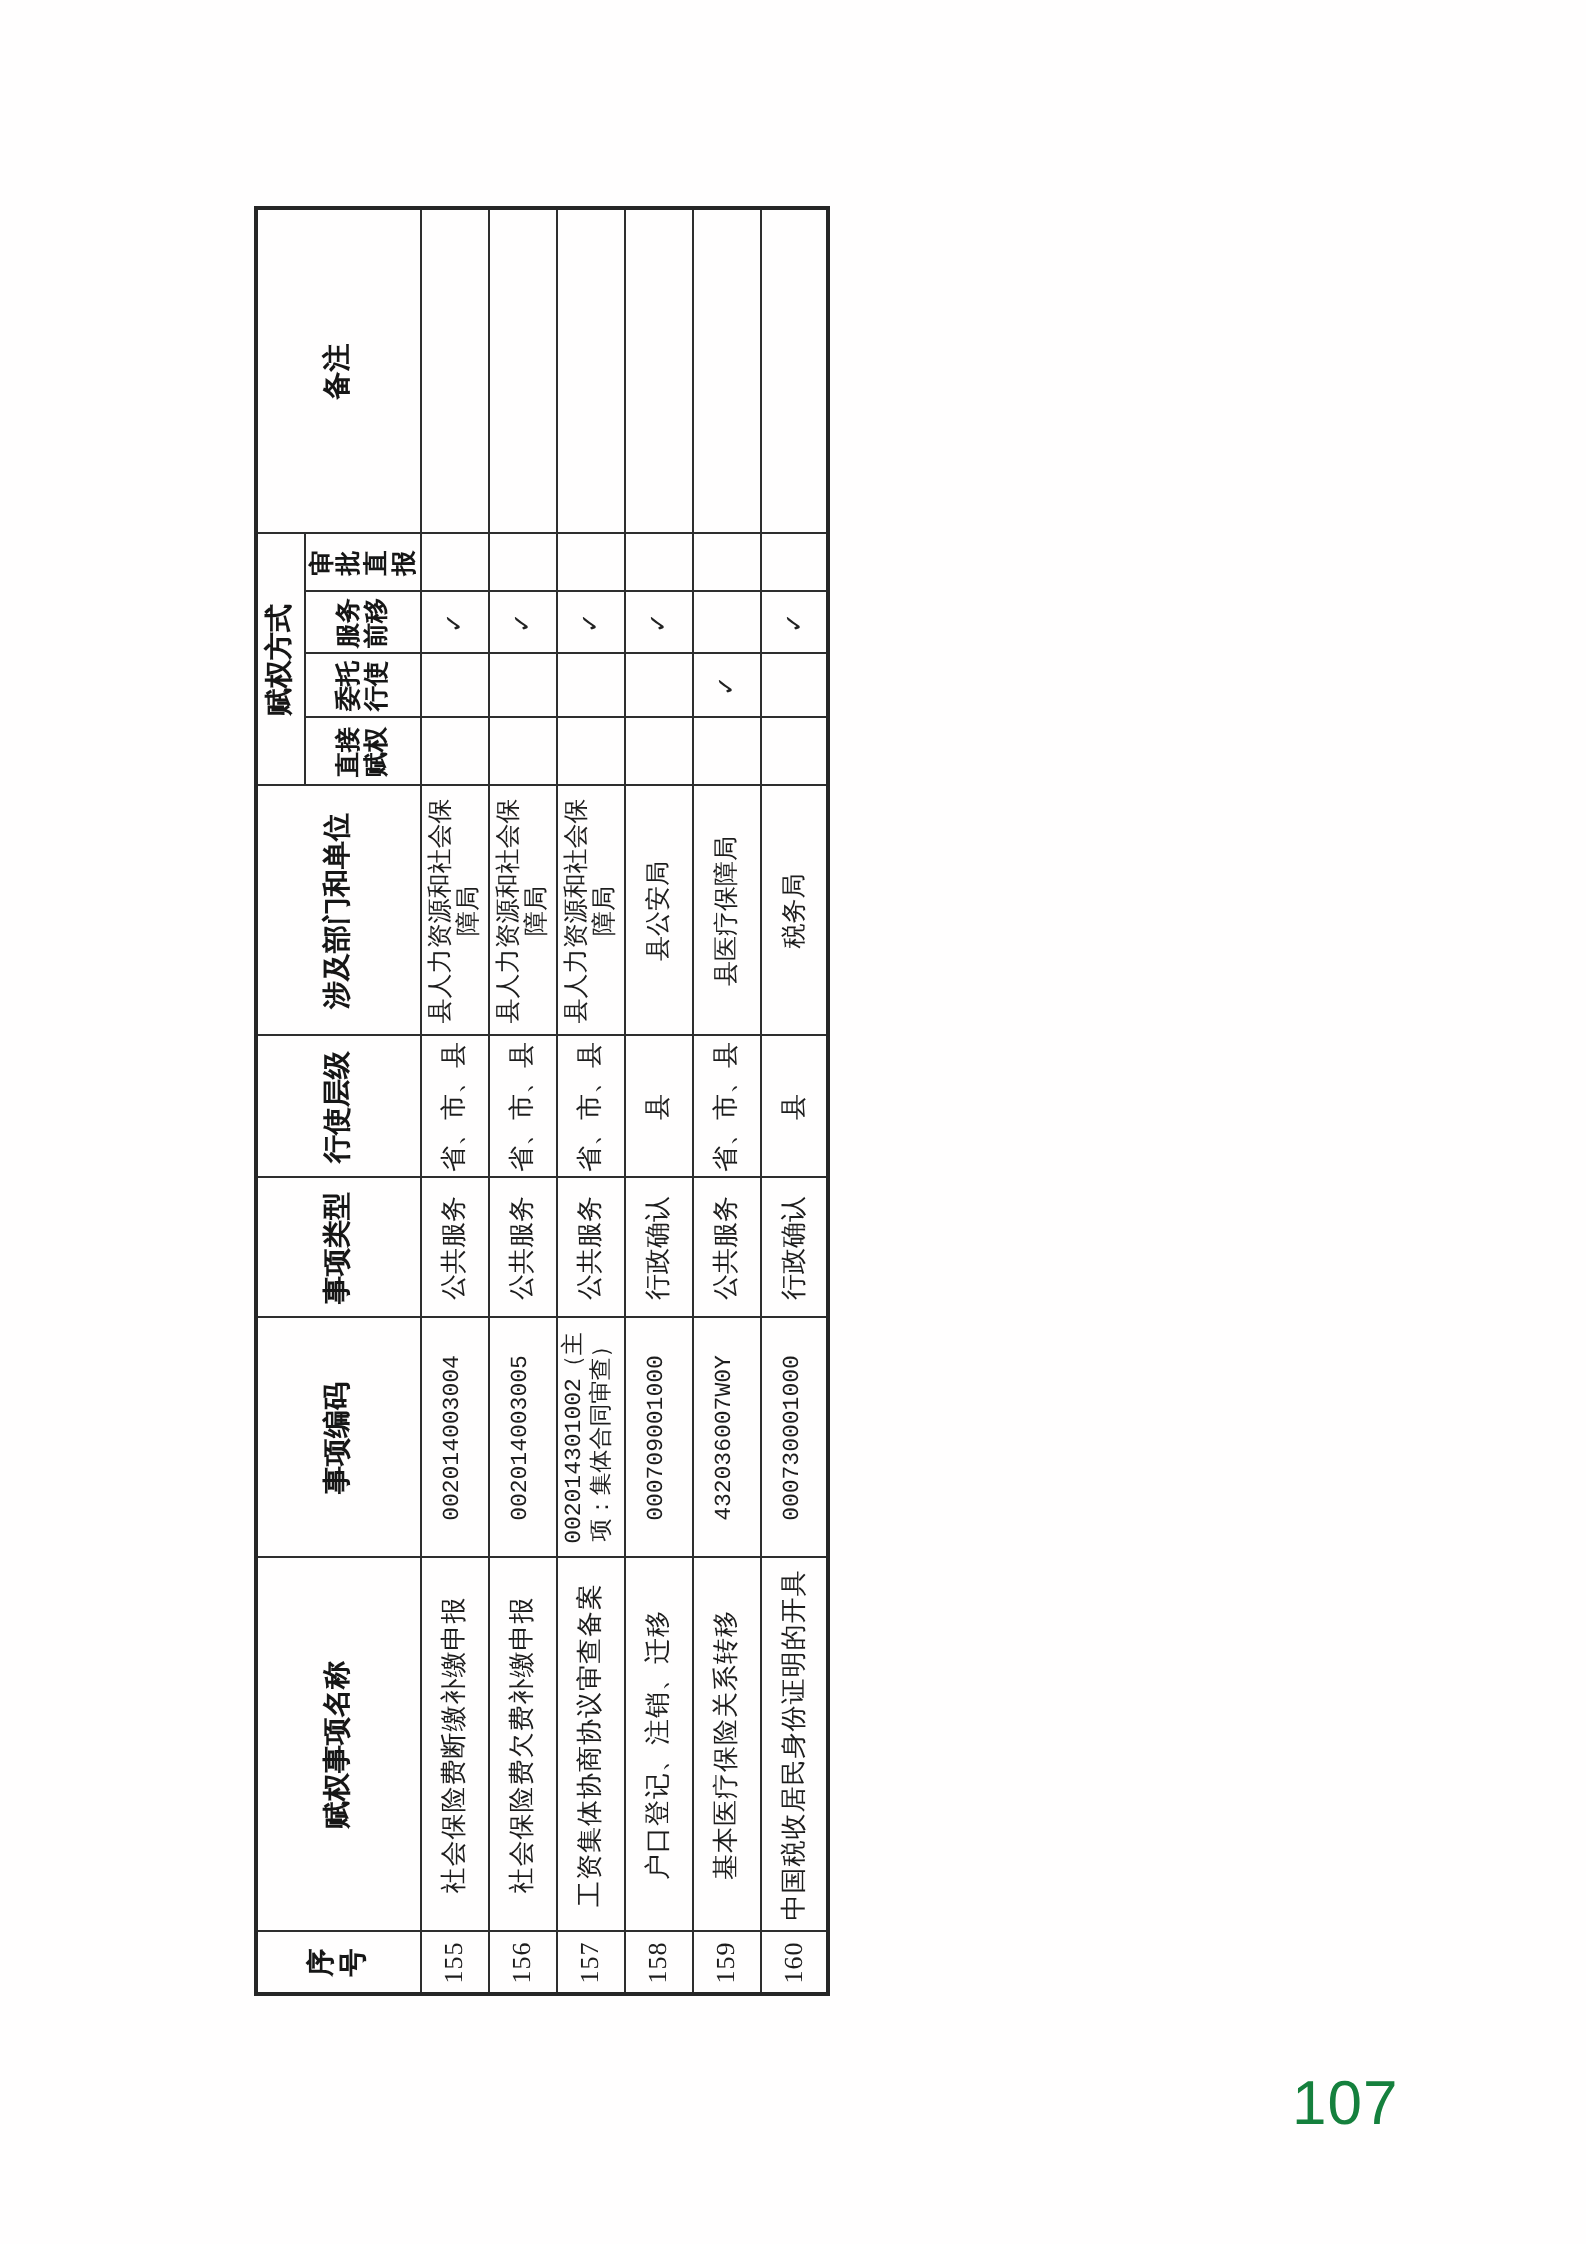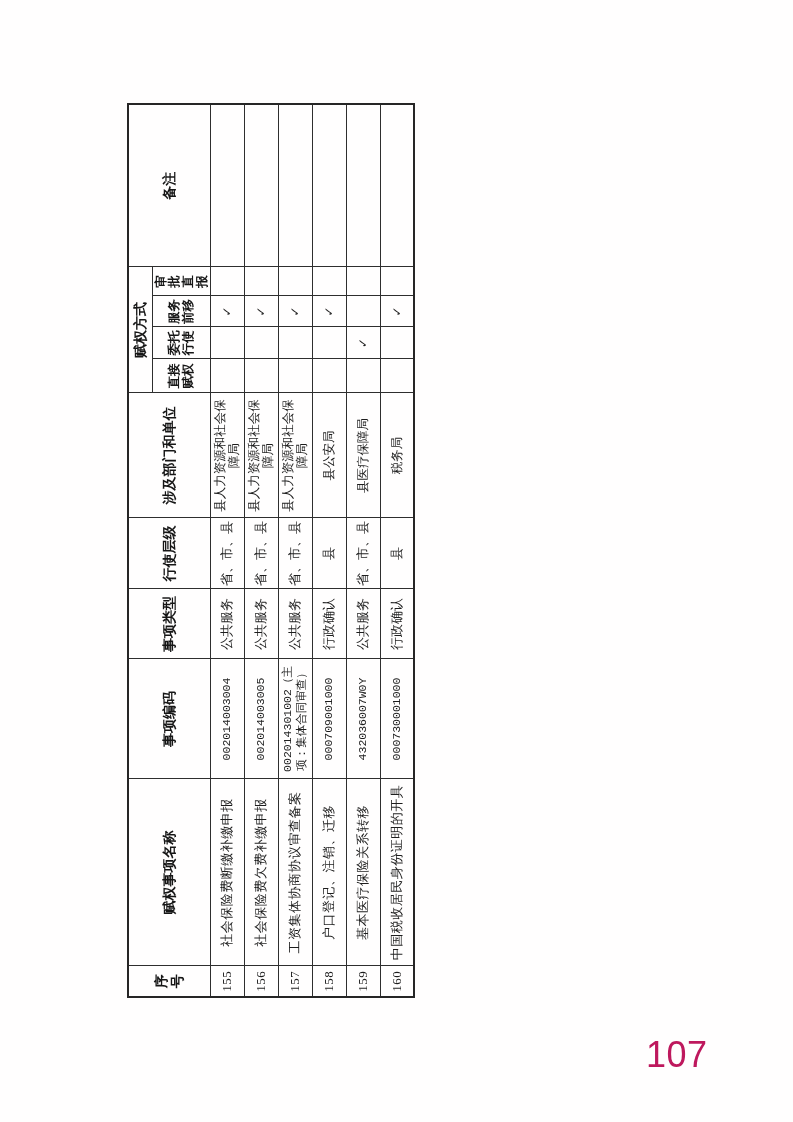--- a/index.html
+++ b/index.html
@@ -77,22 +77,22 @@
   }
   td.c-check {
     font-family: "DejaVu Sans", sans-serif;
     font-size: 12px; color: #222;
   }
   td.c-remark { font-size: 13px; }
   .page-number {
     position: absolute;
     left: 646px; top: 1034px;
     font-family: "Liberation Sans", sans-serif;
-    font-size: 36px;
-    color: #be185d;
+    font-size: 31px;
+    color: #15803d;
     letter-spacing: 0.5px;
   }
 </style>
 </head>
 <body>
 
 <div class="page">
 
   <div class="table-wrap">
     <table class="auth">

